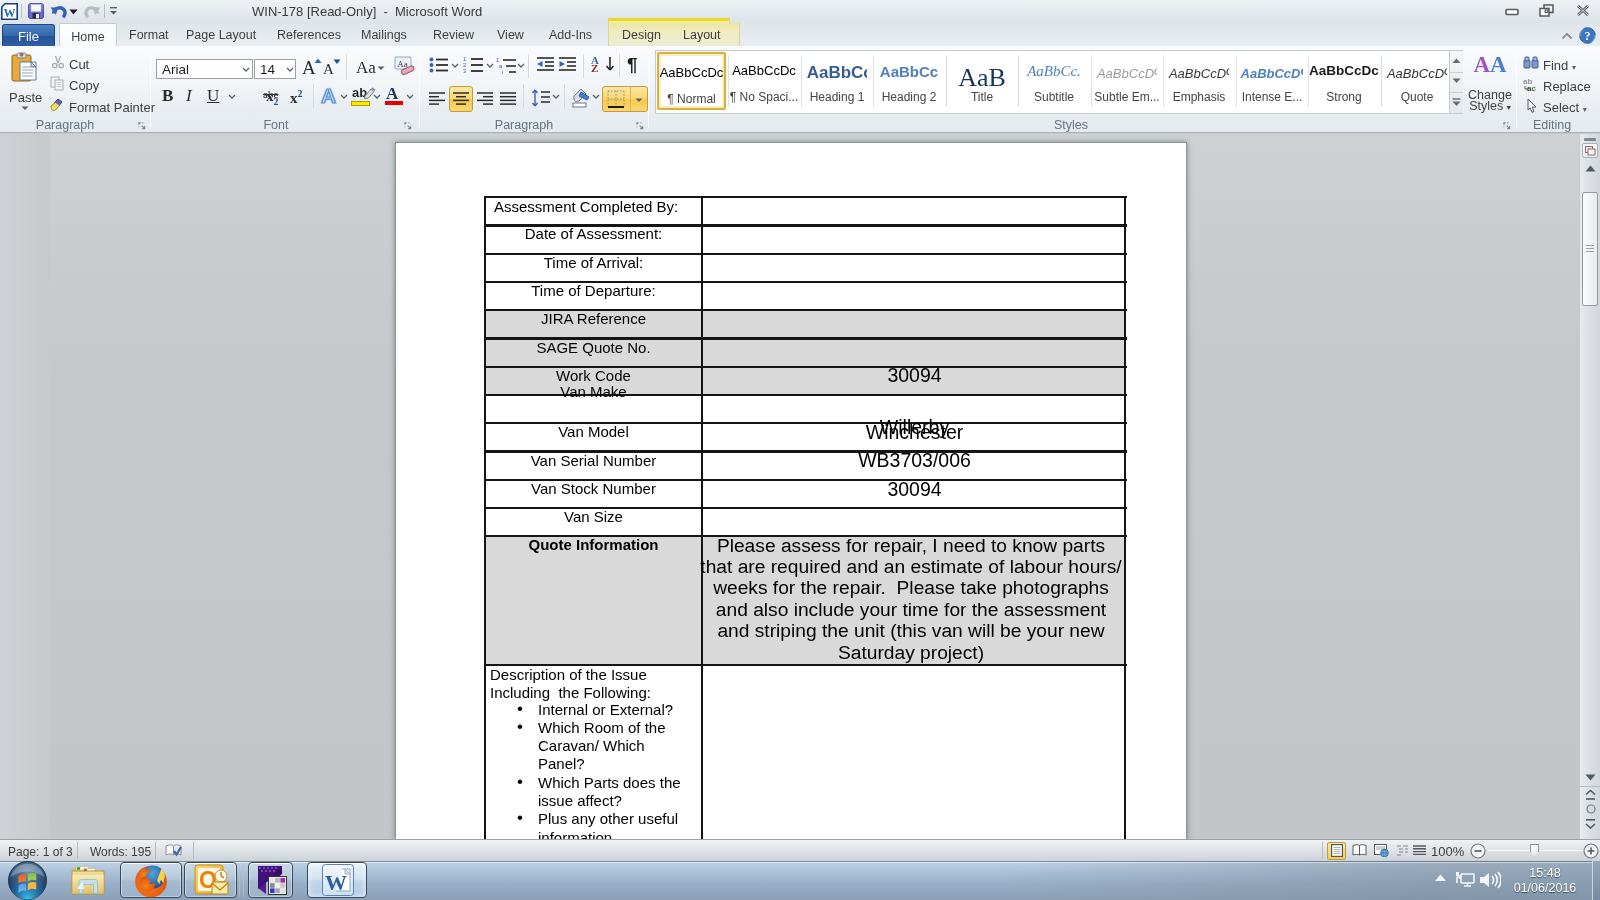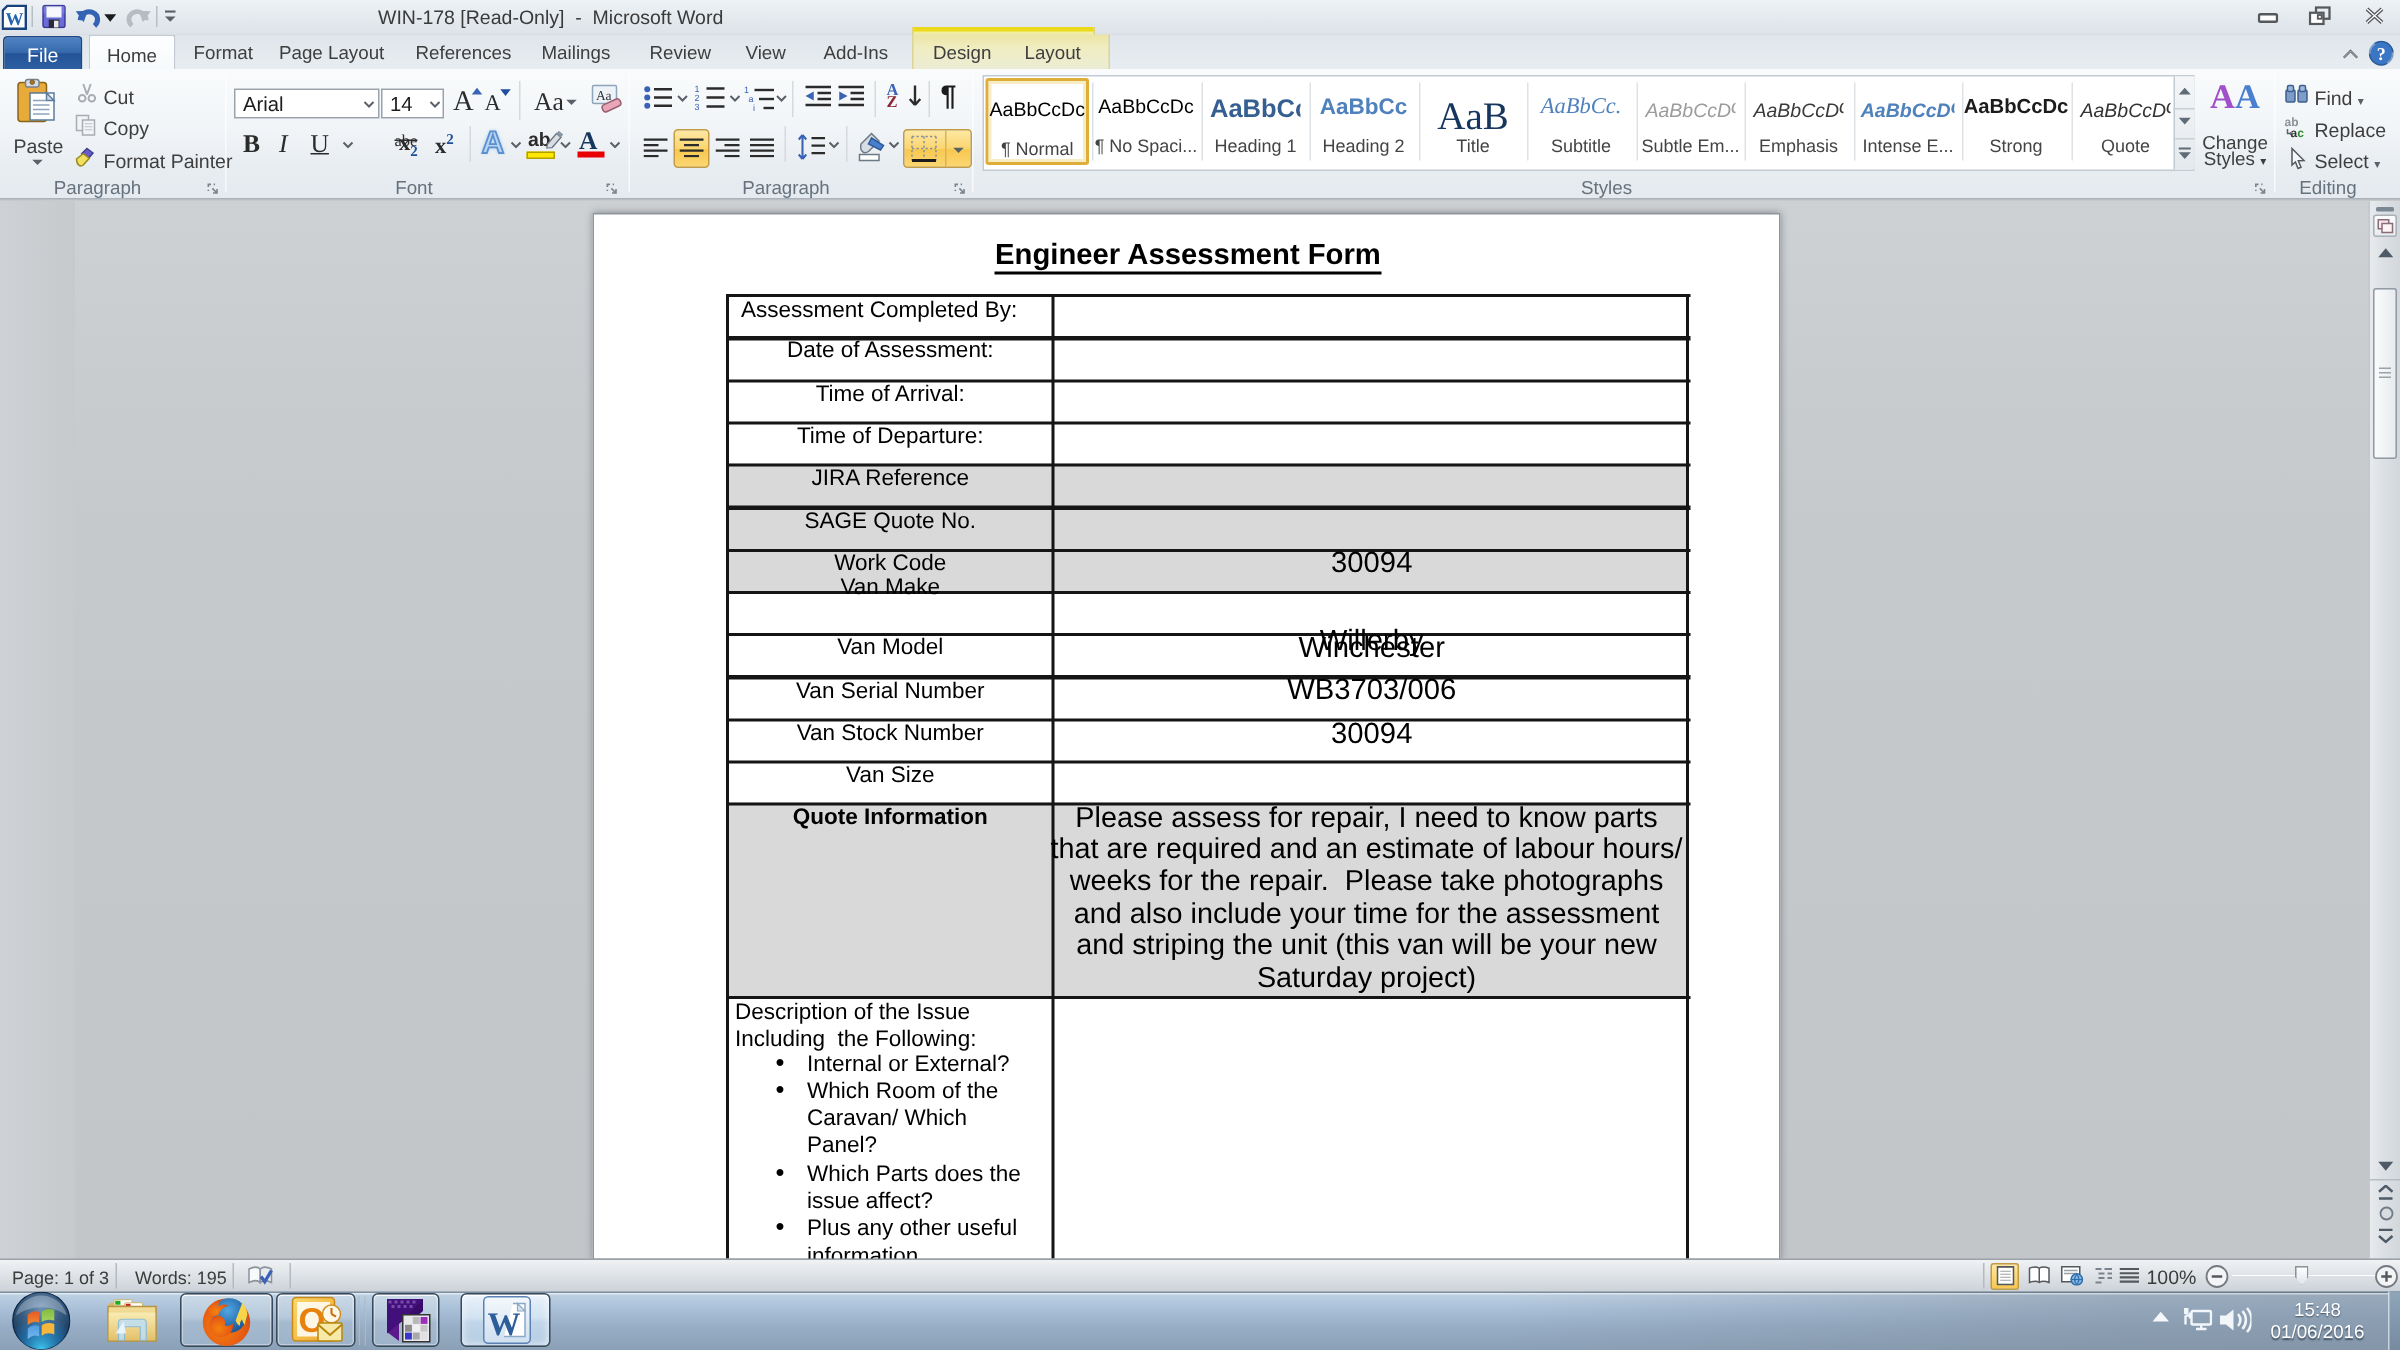--- a/index.html
+++ b/index.html
@@ -485,21 +485,20 @@
   <div class="abs btxt" style="left:1543px;top:33px;">Replace</div>
   <svg class="abs" style="left:1526px;top:52px" width="12" height="15" viewBox="0 0 12 15">
     <path d="M2 1 L10 9 L6.2 9.2 L8 13.5 L6 14.3 L4.3 10 L2 12 z" fill="#f5f7f9" stroke="#55585c" stroke-width="1"></path>
   </svg>
   <div class="abs btxt" style="left:1543px;top:54px;">Select <span style="font-size:8px;color:#5a6068">▾</span></div>
   <div class="glabel" style="left:1517px;width:70px;">Editing</div>
 </div>
 <div class="abs" id="docarea">
     <div class="abs" style="left:0;top:0;width:50px;height:706px;background:linear-gradient(90deg,#ced2d6 0%,#c9cdd0 60%,#c6cacd 100%);"></div>
     <div id="page">
-  <div class="abs" style="left:0;top:15.5px;width:792px;text-align:center;font-size:19.5px;font-weight:bold;color:#000;"><span style="border-bottom:2px solid #000;padding-bottom:0px;">Engineer Assessment Form</span></div>
 
   <div class="abs" style="left:90px;top:166px;width:638px;height:85px;background:#d9d9d9;"></div>
   <div class="abs" style="left:90px;top:222px;width:638px;height:28.8px;background:#d9d9d9;"></div>
   <div class="abs" style="left:90px;top:392px;width:638px;height:128.5px;background:#d9d9d9;"></div>
 
   <div class="abs" style="left:88px;top:53px;width:2.4px;height:643px;background:#151515;"></div>
   <div class="abs" style="left:304.5px;top:53px;width:2.4px;height:643px;background:#151515;"></div>
   <div class="abs" style="left:728px;top:53px;width:2.4px;height:643px;background:#151515;"></div>
 
   <div class="hline" style="top:53px;"></div>

